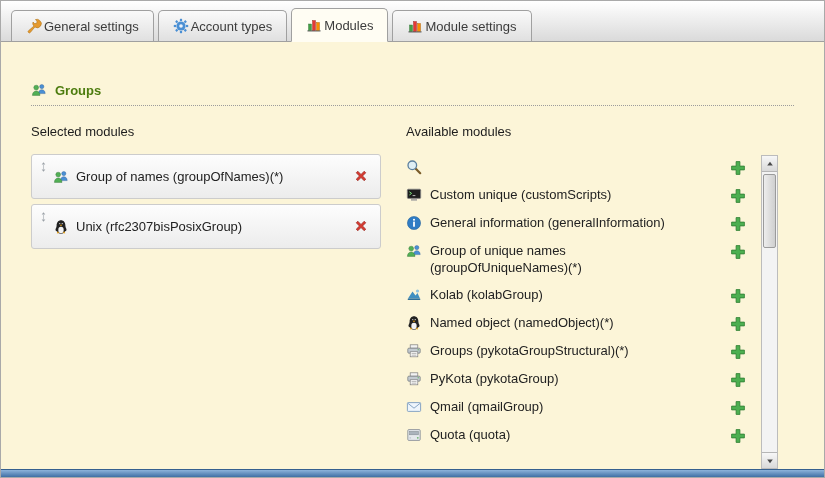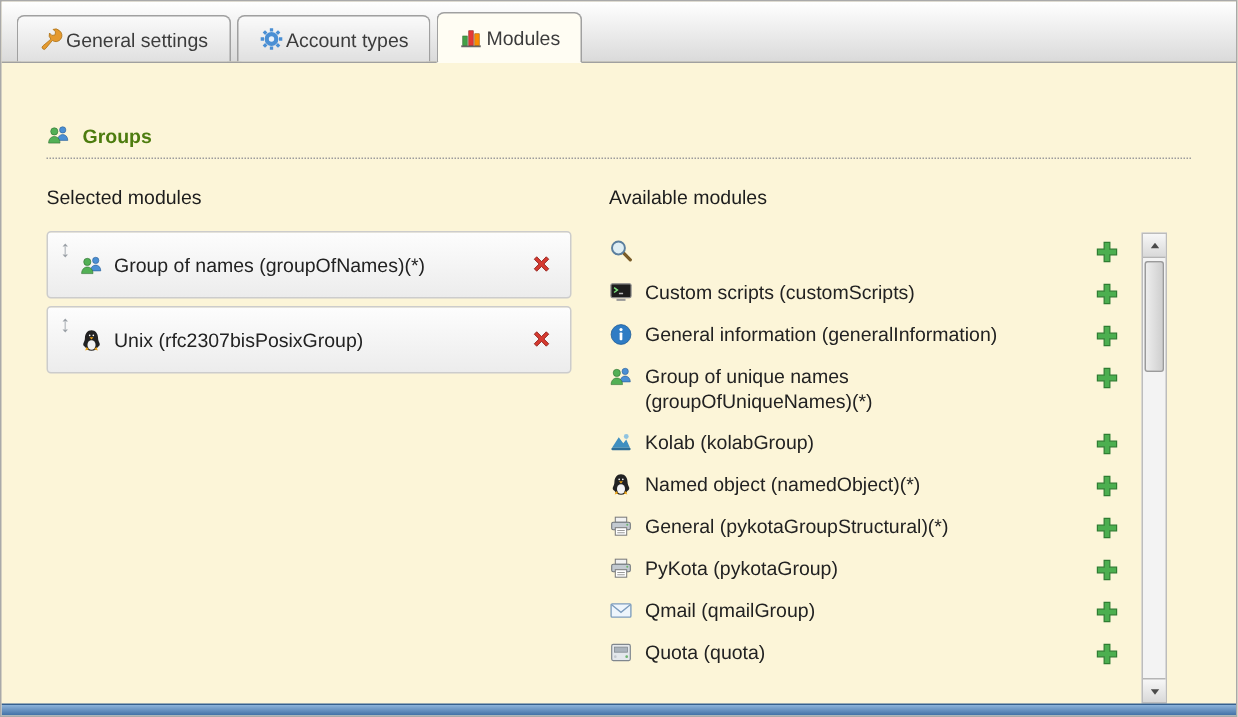--- a/index.html
+++ b/index.html
@@ -91,20 +91,31 @@
         <span class="icon">
           <svg viewBox="0 0 16 16">
             <rect x="1.5" y="13.2" width="13" height="1.3" fill="#666"></rect>
             <rect x="2.5" y="7" width="3" height="6.2" fill="#43a047" stroke="#2e6d31" stroke-width=".4"></rect>
             <rect x="6.5" y="3.5" width="3" height="9.7" fill="#e53935" stroke="#8f1f1d" stroke-width=".4"></rect>
             <rect x="10.5" y="5.5" width="3" height="7.7" fill="#fb8c00" stroke="#9c5700" stroke-width=".4"></rect>
           </svg>
         </span>
         <span>Modules</span>
       </div>
+      <div class="tab">
+        <span class="icon">
+          <svg viewBox="0 0 16 16">
+            <rect x="1.5" y="13.2" width="13" height="1.3" fill="#666"></rect>
+            <rect x="2.5" y="7" width="3" height="6.2" fill="#43a047" stroke="#2e6d31" stroke-width=".4"></rect>
+            <rect x="6.5" y="3.5" width="3" height="9.7" fill="#e53935" stroke="#8f1f1d" stroke-width=".4"></rect>
+            <rect x="10.5" y="5.5" width="3" height="7.7" fill="#fb8c00" stroke="#9c5700" stroke-width=".4"></rect>
+          </svg>
+        </span>
+        <span>Module settings</span>
+      </div>
   </div>
 
   <div class="content">
 
     <div class="section-title">
       <span class="icon">
           <svg viewBox="0 0 16 16">
             <circle cx="10.8" cy="4.6" r="2.1" fill="#4a8fd4" stroke="#2a5e96" stroke-width=".4"></circle>
             <path d="M7.4 11.6c0-2.4 1.5-3.9 3.4-3.9s3.4 1.5 3.4 3.9z" fill="#4a8fd4" stroke="#2a5e96" stroke-width=".4"></path>
             <circle cx="5.2" cy="5.6" r="2.4" fill="#52b055" stroke="#2e6d31" stroke-width=".4"></circle>
@@ -189,21 +200,21 @@
             </div>
             <div class="available-item">
               <span class="icon">
                 <svg viewBox="0 0 16 16">
                   <rect x="1.3" y="2.2" width="13.4" height="9.2" rx="1" fill="#1d1d1d" stroke="#8a8a8a" stroke-width=".8"></rect>
                   <path d="M3.4 4.8l2.2 1.6-2.2 1.6" fill="none" stroke="#7ce07c" stroke-width="1"></path>
                   <line x1="6.6" y1="8.6" x2="9.4" y2="8.6" stroke="#bbb" stroke-width="1"></line>
                   <rect x="5" y="12.2" width="6" height="1.4" fill="#9a9a9a"></rect>
                 </svg>
               </span>
-              <span class="label">Custom scripts (customScripts)</span>
+              <span class="label">Custom unique (customScripts)</span>
               <button class="add-btn">
                 <span class="icon"><svg viewBox="0 0 16 16">
                     <path d="M6.1 1.6h3.8v4.5h4.5v3.8H9.9v4.5H6.1V9.9H1.6V6.1h4.5z" fill="#4caf50" stroke="#2e7d32" stroke-width=".8"></path>
                   </svg></span>
               </button>
             </div>
             <div class="available-item">
               <span class="icon">
                 <svg viewBox="0 0 16 16">
                   <circle cx="8" cy="8" r="6.6" fill="#2f7cc4" stroke="#1c5a94" stroke-width=".5"></circle>
@@ -272,21 +283,21 @@
               <span class="icon">
                 <svg viewBox="0 0 16 16">
                   <rect x="4.2" y="1.8" width="7.6" height="3.4" fill="#f2f2f2" stroke="#7c7c7c" stroke-width=".7"></rect>
                   <rect x="1.8" y="5.2" width="12.4" height="5" rx="1" fill="#c3cad1" stroke="#6e747a" stroke-width=".7"></rect>
                   <circle cx="12.2" cy="6.8" r=".7" fill="#69b36b"></circle>
                   <rect x="4.2" y="8.8" width="7.6" height="5" fill="#fff" stroke="#7c7c7c" stroke-width=".7"></rect>
                   <line x1="5.5" y1="10.6" x2="10.5" y2="10.6" stroke="#9a9a9a" stroke-width=".7"></line>
                   <line x1="5.5" y1="12.2" x2="10.5" y2="12.2" stroke="#9a9a9a" stroke-width=".7"></line>
                 </svg>
               </span>
-              <span class="label">General (pykotaGroupStructural)(*)</span>
+              <span class="label">Groups (pykotaGroupStructural)(*)</span>
               <button class="add-btn">
                 <span class="icon"><svg viewBox="0 0 16 16">
                     <path d="M6.1 1.6h3.8v4.5h4.5v3.8H9.9v4.5H6.1V9.9H1.6V6.1h4.5z" fill="#4caf50" stroke="#2e7d32" stroke-width=".8"></path>
                   </svg></span>
               </button>
             </div>
             <div class="available-item">
               <span class="icon">
                 <svg viewBox="0 0 16 16">
                   <rect x="4.2" y="1.8" width="7.6" height="3.4" fill="#f2f2f2" stroke="#7c7c7c" stroke-width=".7"></rect>

